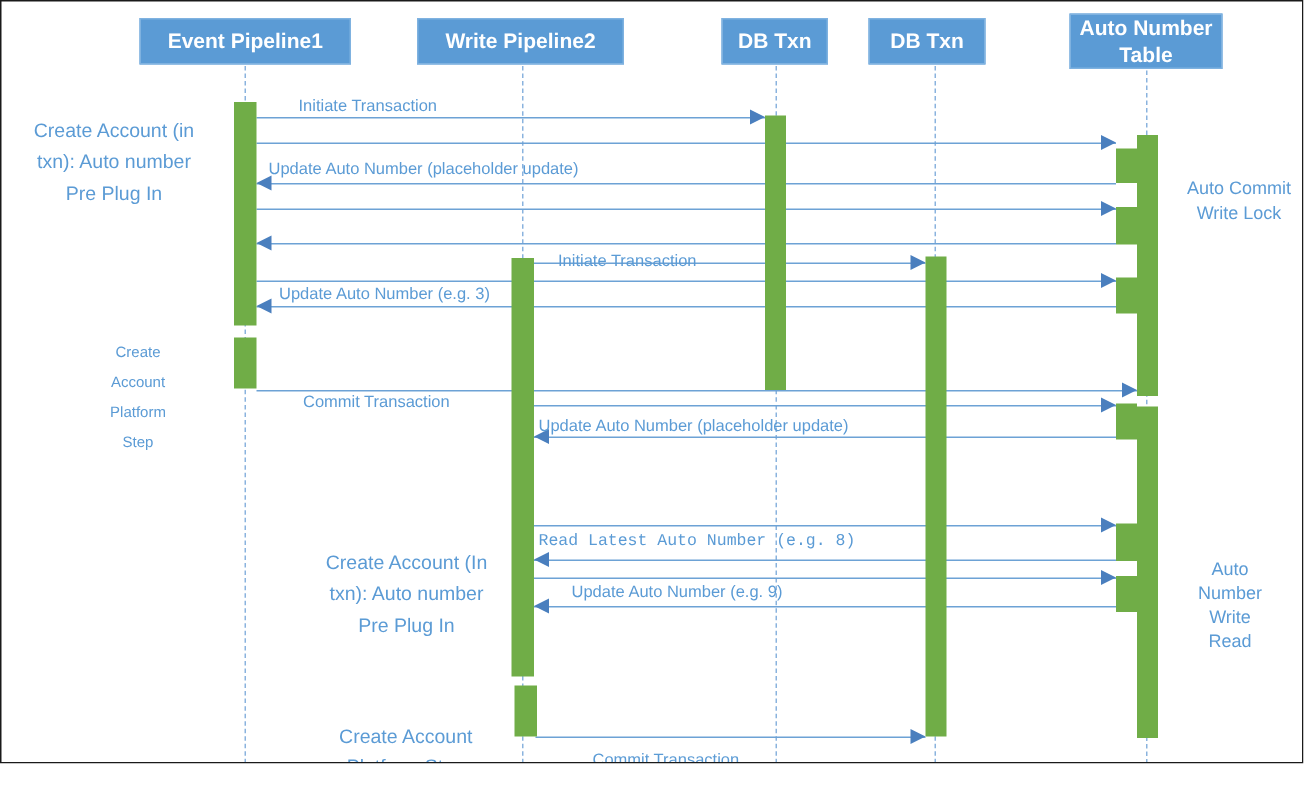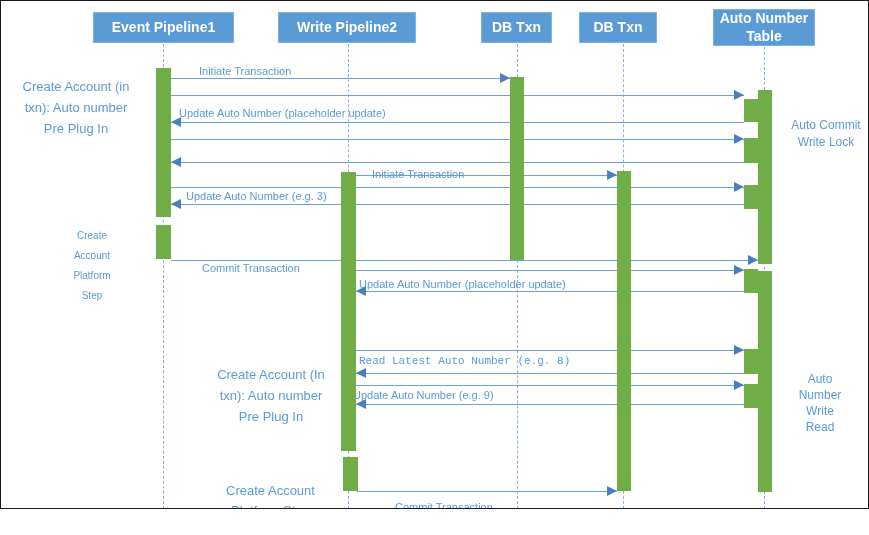--- a/index.html
+++ b/index.html
@@ -84,21 +84,21 @@
     <span class="msg-label" style="left: 358px; top: 277px;">Update Auto Number (placeholder update)</span>
     <div class="msg-line" style="left: 355px; top: 349px; width: 388px;"></div>
     <div class="arrowhead" style="top: 344px; border-top: 5px solid transparent; border-bottom: 5px solid transparent; left: 733px; border-left: 10px solid rgb(74, 127, 190);"></div>
     <div class="msg-line" style="left: 355px; top: 372px; width: 388px;"></div>
     <div class="arrowhead" style="top: 367px; border-top: 5px solid transparent; border-bottom: 5px solid transparent; left: 355px; border-right: 10px solid rgb(74, 127, 190);"></div>
     <span class="msg-label" style="left: 358px; top: 354px; font-family: Liberation Mono, monospace;">Read Latest Auto Number (e.g. 8)</span>
     <div class="msg-line" style="left: 355px; top: 384px; width: 388px;"></div>
     <div class="arrowhead" style="top: 379px; border-top: 5px solid transparent; border-bottom: 5px solid transparent; left: 733px; border-left: 10px solid rgb(74, 127, 190);"></div>
     <div class="msg-line" style="left: 355px; top: 403px; width: 388px;"></div>
     <div class="arrowhead" style="top: 398px; border-top: 5px solid transparent; border-bottom: 5px solid transparent; left: 355px; border-right: 10px solid rgb(74, 127, 190);"></div>
-    <span class="msg-label" style="left: 352px; top: 388px;">Update Auto Number (e.g. 9)</span>
+    <span class="msg-label" style="left: 380px; top: 388px;">Update Auto Number (e.g. 9)</span>
     <div class="msg-line" style="left: 356px; top: 490px; width: 260px;"></div>
     <div class="arrowhead" style="top: 485px; border-top: 5px solid transparent; border-bottom: 5px solid transparent; left: 606px; border-left: 10px solid rgb(74, 127, 190);"></div>
     <span class="msg-label" style="left: 394px; top: 500px;">Commit Transaction</span>
     <div class="side-label" style="left: 5px; top: 75px; width: 140px; font-size: 13px; line-height: 21px;">Create Account (in
 txn): Auto number
 Pre Plug In</div>
     <div class="side-label" style="left: 52px; top: 212px; width: 78px; font-size: 10px; line-height: 20px; margin-top: 13px;">Create
 Account
 Platform
 Step</div>

